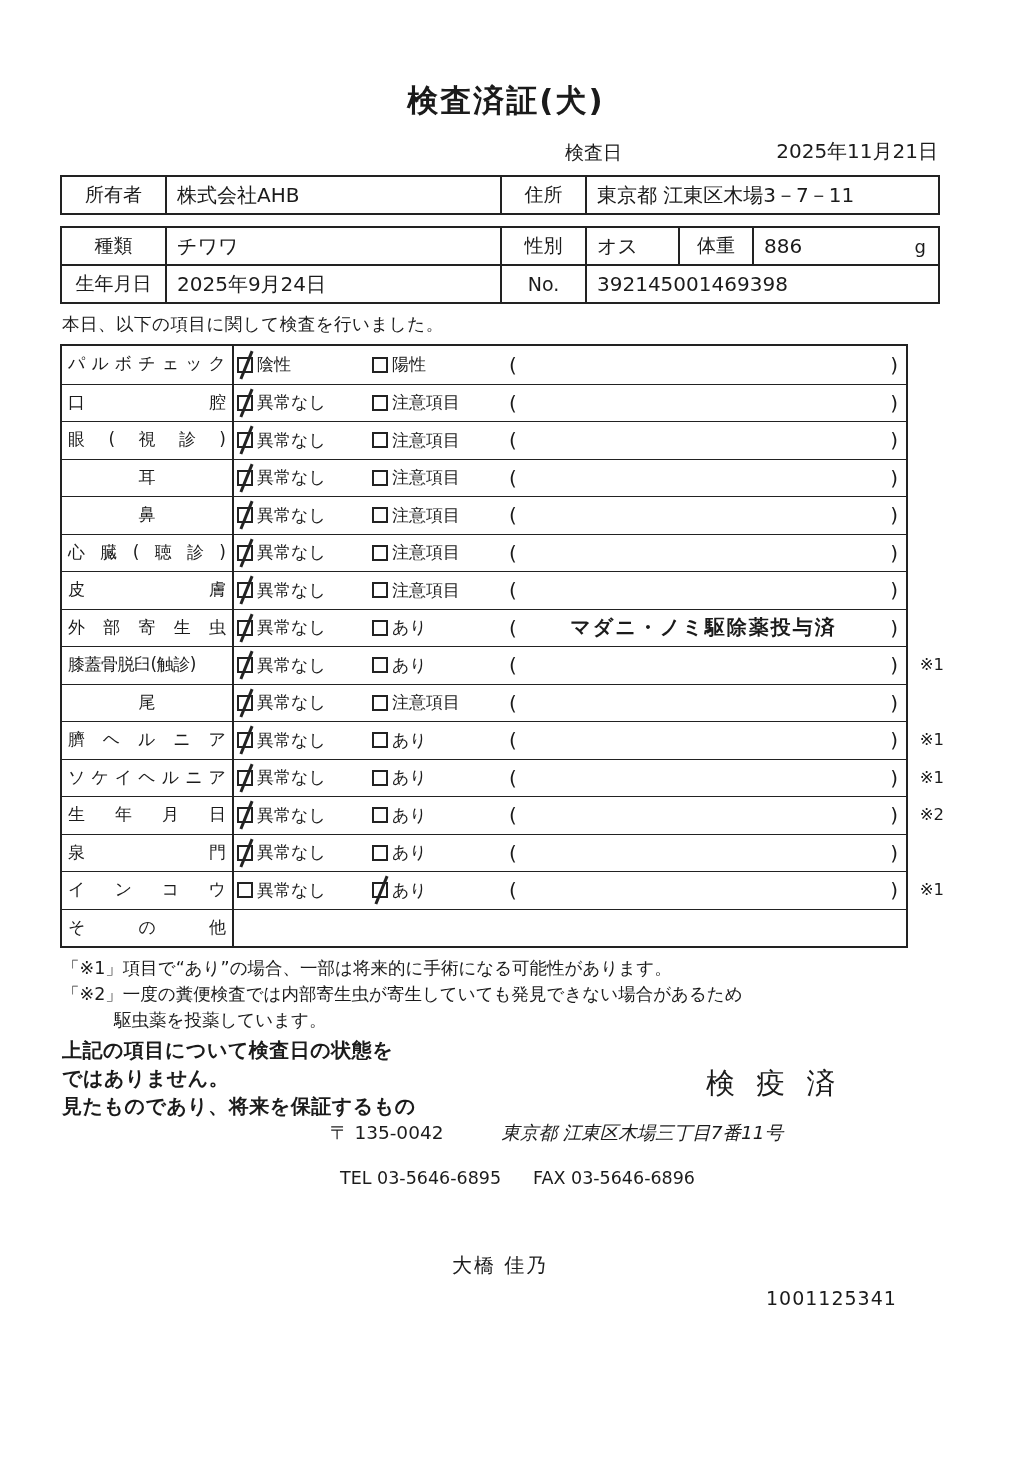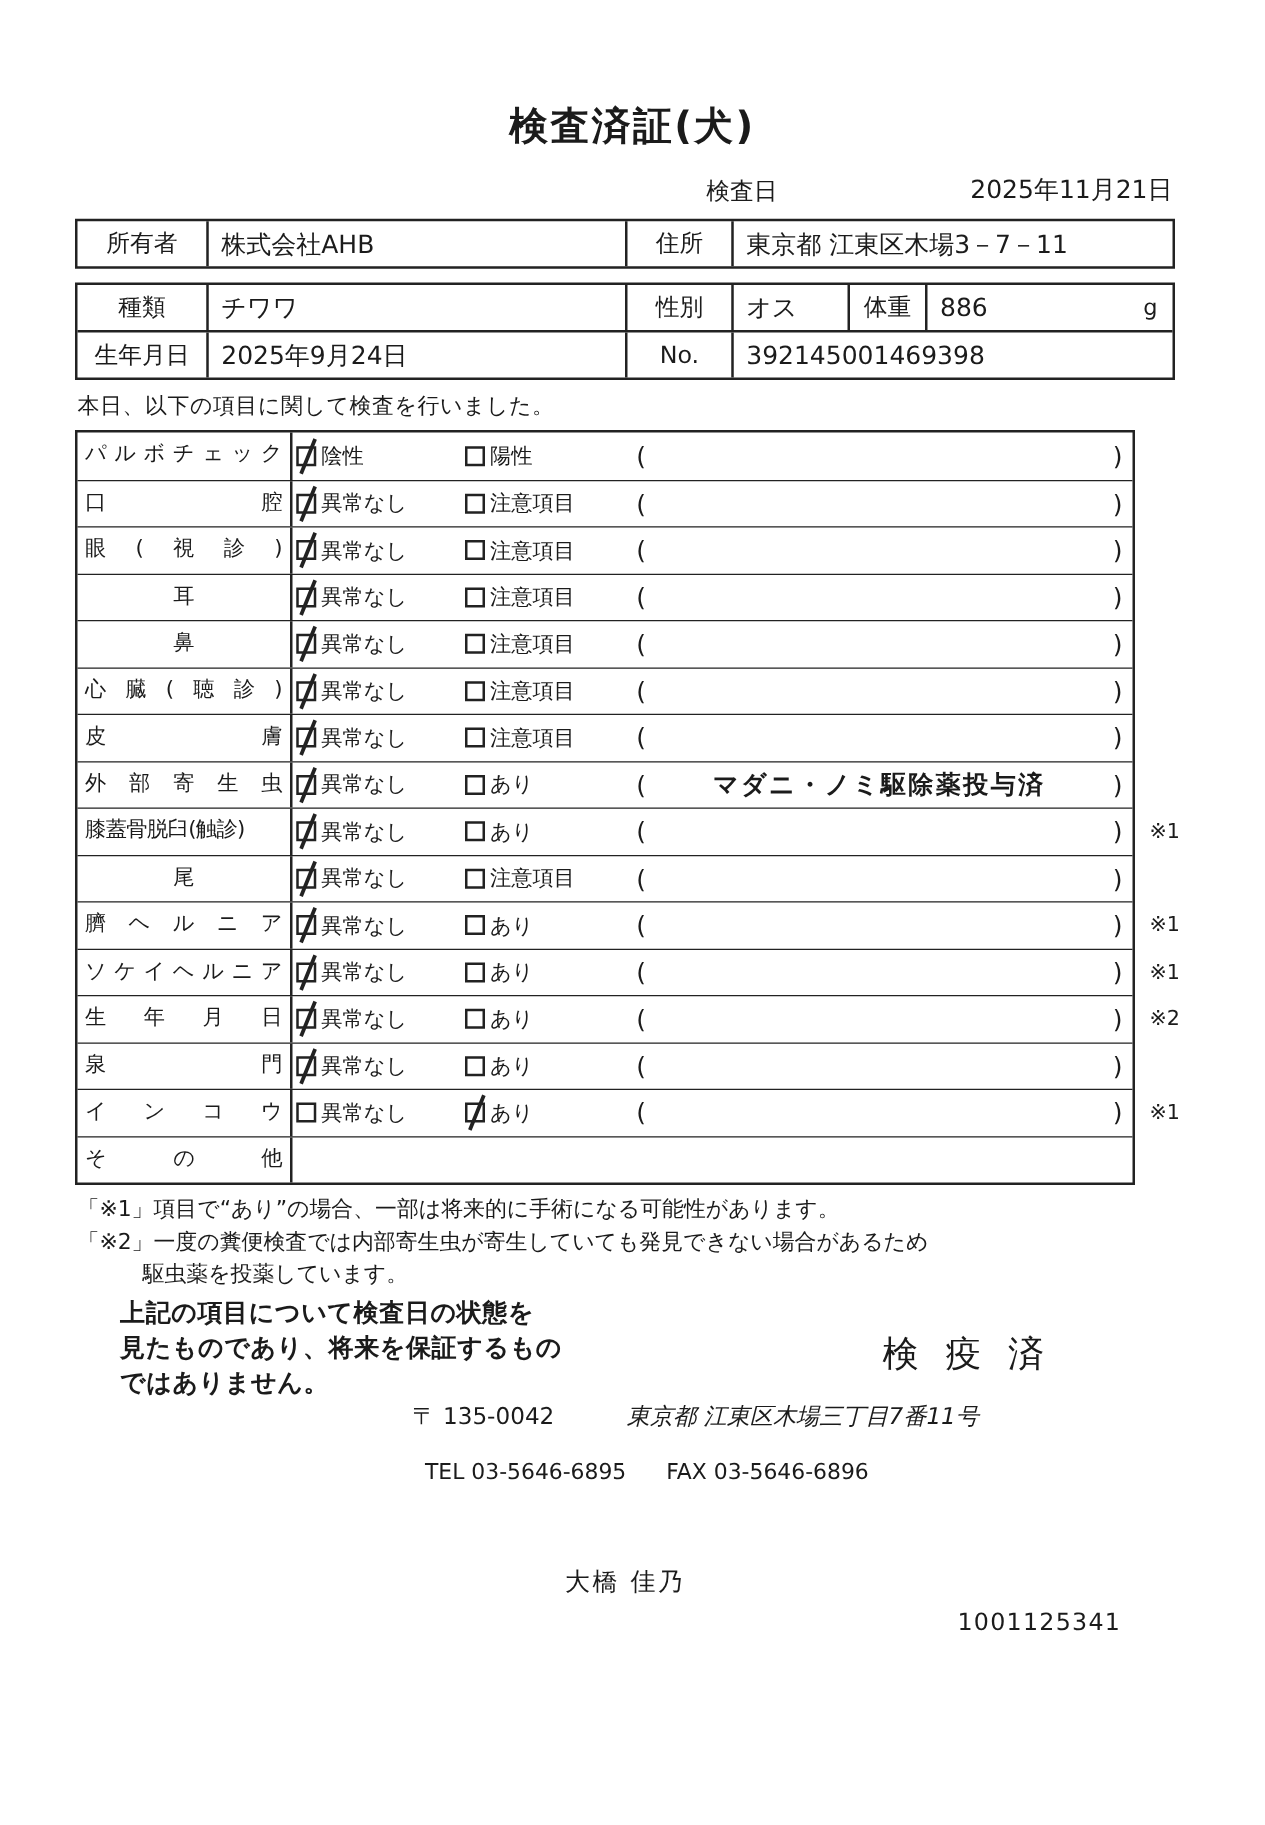--- a/index.html
+++ b/index.html
@@ -34,21 +34,21 @@
     box-sizing:border-box; display:flex; align-items:center;
     font-size:19px; overflow:hidden; white-space:nowrap;
   }
   .cell + .cell { border-left:2px solid #222; }
   .cell.lblc { justify-content:center; }
   .cell.valc { padding-left:10px; font-size:20px; }
   .w-label   { width:103px; flex:none; }
   .w-value   { width:335px; flex:none; }
   .w-label2  { width:85px;  flex:none; }
   .w-sex     { width:93px;  flex:none; }
-  .w-wlabel  { width:62px;  flex:none; }
+  .w-wlabel  { width:74px;  flex:none; }
   .w-rest    { flex:1; }
   .weight-cell { justify-content:space-between; padding-right:12px; }
   .weight-unit { margin-left:16px; font-size:18px; }
 
   
   .intro { position:absolute; top:312px; left:62px; font-size:17.5px; letter-spacing:0.5px; }
 
   
   .check-table {
     position:absolute; top:344px; left:60px; width:848px;
@@ -81,21 +81,21 @@
   .paren.open  { margin-left:2px; }
   .paren.close { margin-right:8px; }
   .comment { flex:1; text-align:center; font-weight:bold; font-size:20px; letter-spacing:2px; }
   .note-mark { position:absolute; right:-38px; top:8px; font-size:16.5px; }
 
   
   .notes { position:absolute; top:955px; left:62px; font-size:17.5px; line-height:26px; }
   .notes .indent { margin-left:52px; }
   .disclaimer {
     position:absolute; top:1036px; left:62px;
-    font-size:20px; font-weight:bold; line-height:28px; letter-spacing:0.5px;margin-left:34px;
+    font-size:20px; font-weight:bold; line-height:28px; letter-spacing:0.5px;
   }
   .stamp {
     position:absolute; top:1064px; left:706px;
     font-size:29px; letter-spacing:6px; white-space:nowrap;
   }
   .postal-line { position:absolute; top:1120px; left:330px; font-size:18.5px; white-space:nowrap; }
   .postal-line .addr { margin-left:58px;font-style:italic; }
   .tel-line { position:absolute; top:1168px; left:340px; font-size:17.5px; white-space:nowrap; }
   .tel-line .fax { margin-left:32px; }
   .clinic-name { position:absolute; top:1214px; left:320px; font-size:25px; letter-spacing:2px; }
@@ -424,22 +424,22 @@
   </div>
 
   <div class="notes">
     <div>「※1」項目で“あり”の場合、一部は将来的に手術になる可能性があります。</div>
     <div>「※2」一度の糞便検査では内部寄生虫が寄生していても発見できない場合があるため</div>
     <div class="indent">駆虫薬を投薬しています。</div>
   </div>
 
   <div class="disclaimer">
     <div>上記の項目について検査日の状態を</div>
+    <div>ではありません。</div>
     <div>見たものであり、将来を保証するもの</div>
-    <div>ではありません。</div>
   </div>
   <div class="stamp">検 疫 済</div>
 
   <div class="postal-line">
     <span>〒 135-0042</span><span class="addr">東京都 江東区木場三丁目7番11号</span>
   </div>
   <div class="tel-line">
     <span>TEL 03-5646-6895</span><span class="fax">FAX 03-5646-6896</span>
   </div>
   <div class="examiner-name">大橋 佳乃</div>

